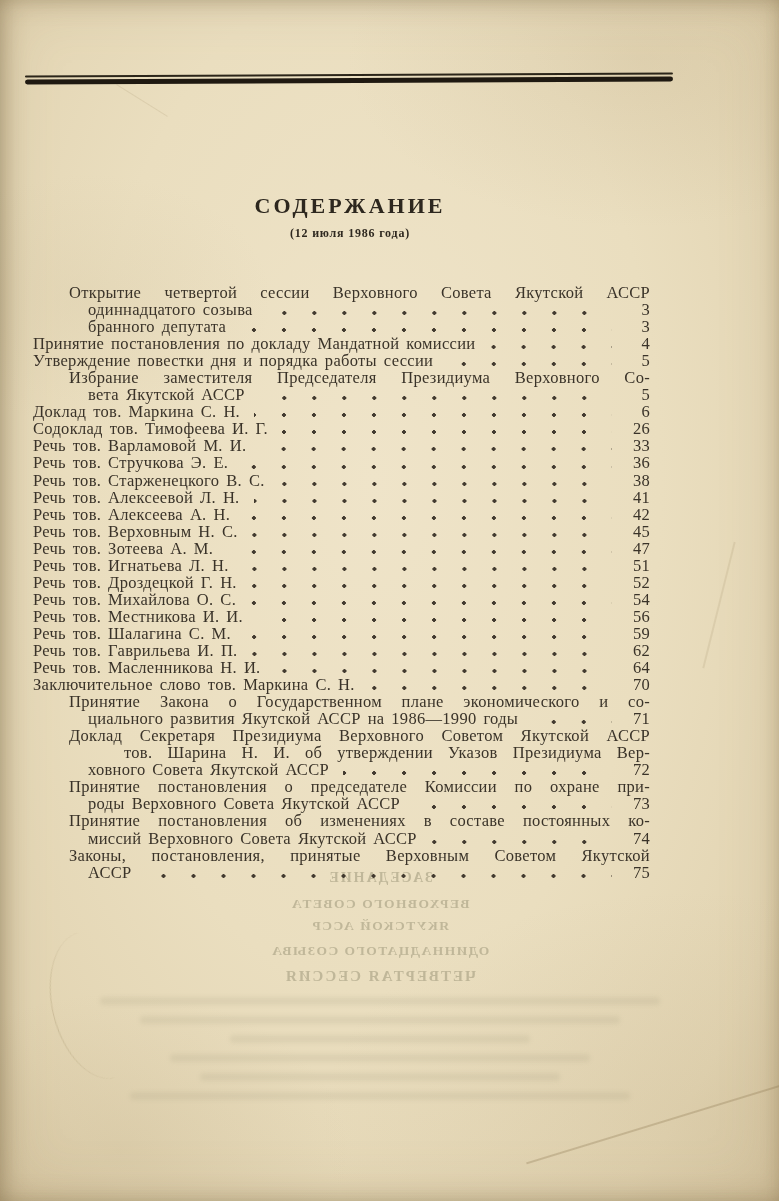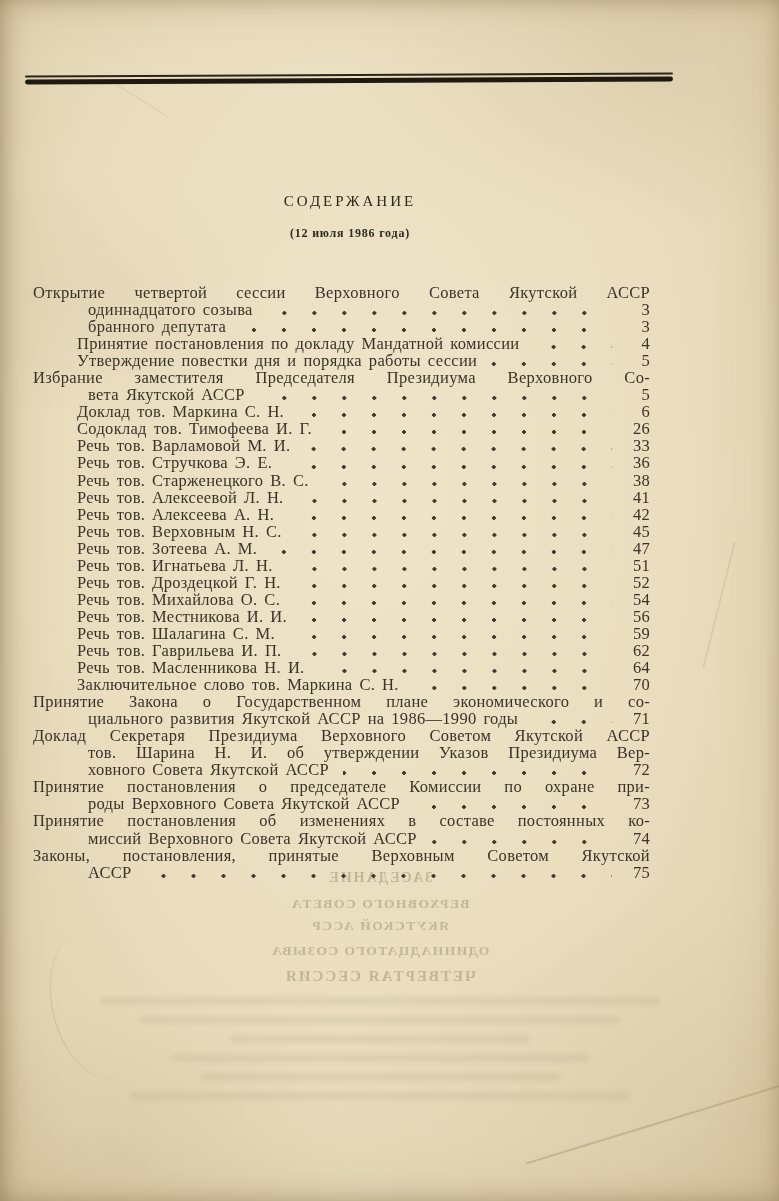--- a/index.html
+++ b/index.html
@@ -21,34 +21,34 @@
       inset 16px 0 26px -14px rgba(95,78,45,.38),
       inset -10px 0 22px -14px rgba(110,92,55,.28),
       inset 0 14px 24px -14px rgba(110,92,55,.25),
       inset 0 -14px 26px -14px rgba(110,92,55,.25);
   }
   .top-rule{position:absolute;left:25px;top:74px;width:648px;transform:rotate(-0.28deg);}
   .top-rule .thin{height:2px;background:#2b2519;border-radius:2px;}
   .top-rule .thick{height:5px;background:#1f1911;margin-top:2px;border-radius:3px;}
   .title{
     position:absolute;top:193px;left:33px;width:634px;text-align:center;
-    font-size:15px;font-weight:normal;letter-spacing:3px;color:#2d271e;z-index:3;
+    font-size:22px;font-weight:bold;letter-spacing:3px;color:#2d271e;z-index:3;
   }
   .subtitle{
     position:absolute;top:226px;left:33px;width:634px;text-align:center;
     font-size:12px;font-weight:bold;letter-spacing:.8px;color:#2f2920;z-index:3;
   }
   .toc{
     position:absolute;top:284px;left:33px;width:617px;z-index:2;
     font-size:16.5px;line-height:17.05px;color:#3a3329;
     word-spacing:2.5px;letter-spacing:.3px;
   }
-  .jline{text-align:justify;text-align-last:justify;text-justify:inter-word;white-space:nowrap;}
+  .jline{text-align:justify;text-align-last:justify;text-justify:inter-word;white-space:nowrap;margin-left:36px;}
   .jline.cont{padding-left:55px;white-space:normal;}
-  .lline{display:flex;align-items:baseline;margin-left:44px;}
+  .lline{display:flex;align-items:baseline;}
   .lline.cont{margin-left:55px;}
   .lline .txt{white-space:nowrap;flex:0 0 auto;}
   .leader{
     flex:1 1 auto;height:4px;align-self:flex-end;margin:0 2px 3px 14px;
     background-image:radial-gradient(circle at 2px 2px, rgba(58,50,40,.95) 1.6px, rgba(0,0,0,0) 2.1px);
     background-size:30px 4px;background-repeat:repeat-x;background-position:right 0 bottom 0;
   }
   .pg{flex:0 0 auto;width:36px;text-align:right;}
   .ghost{
     position:absolute;top:870px;left:70px;width:620px;text-align:center;z-index:1;

